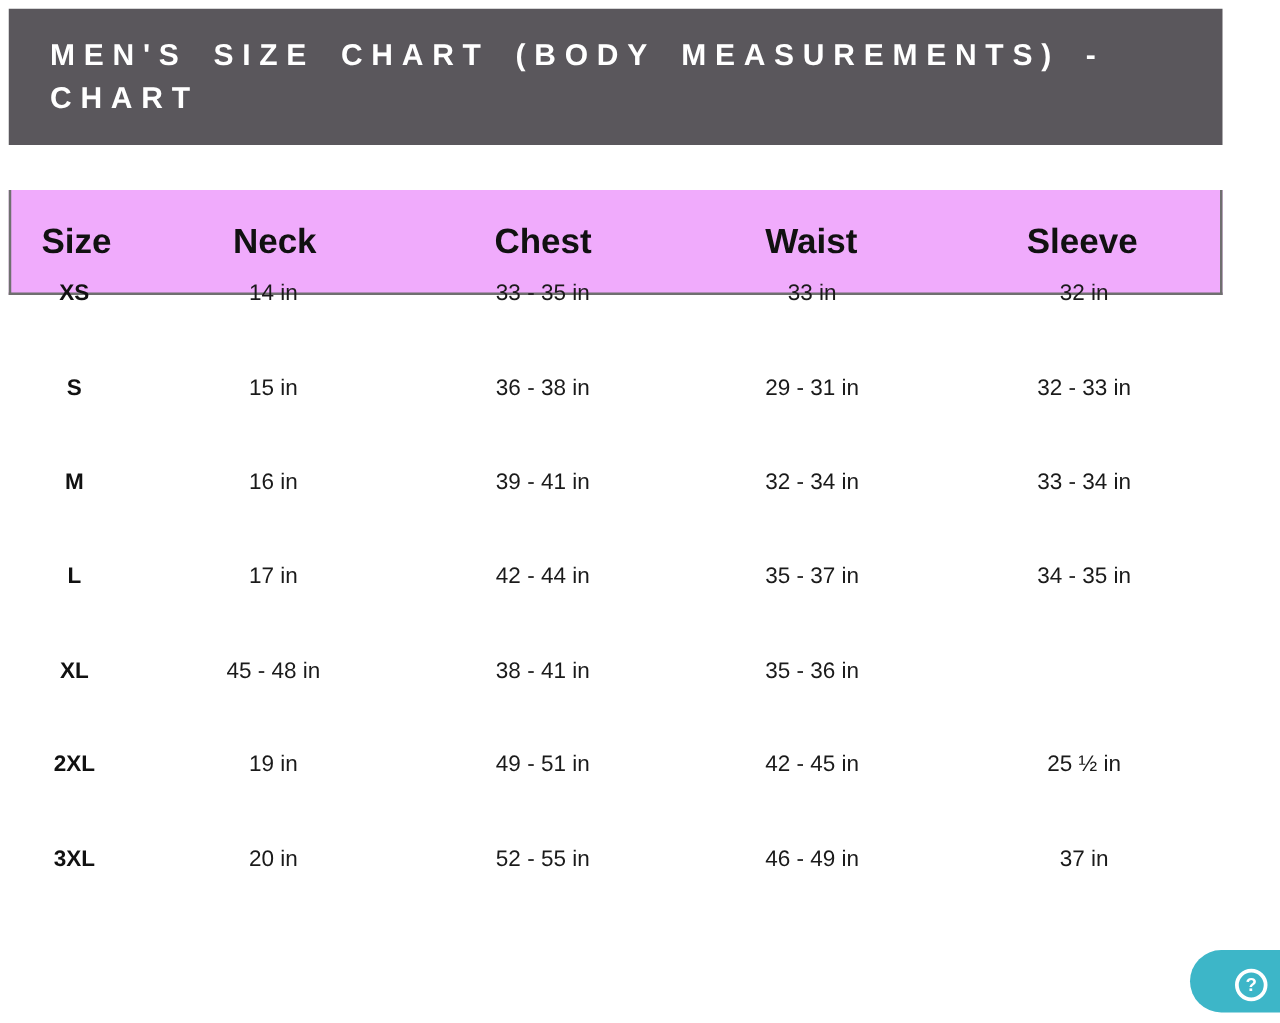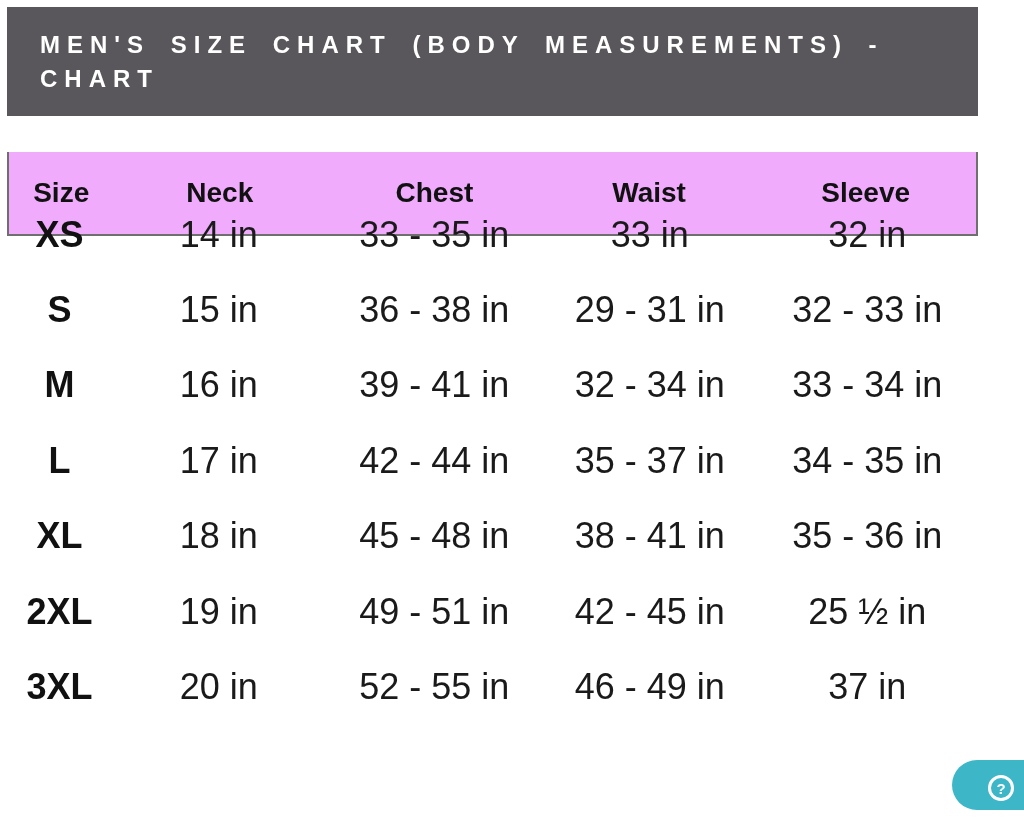--- a/index.html
+++ b/index.html
@@ -57,21 +57,21 @@
     width: 971px;
   }
   .row {
     height: 75.4px;
     display: grid;
     grid-template-columns: 10.8% 22% 22.4% 22% 22.8%;
     align-items: center;
   }
   .row .cell {
     text-align: center;
-    font-size: 36px;
+    font-size: 18px;
     color: #1a1a1a;
   }
   .row .cell.size {
     font-weight: bold;
     color: #111111;
   }
 
   
   .help-button {
     position: absolute;
@@ -143,21 +143,20 @@
     <div class="row">
       <div class="cell size">L</div>
       <div class="cell">17 in</div>
       <div class="cell">42 - 44 in</div>
       <div class="cell">35 - 37 in</div>
       <div class="cell">34 - 35 in</div>
     </div>
 
     <div class="row">
       <div class="cell size">XL</div>
-      <div class="cell">18 in</div>
       <div class="cell">45 - 48 in</div>
       <div class="cell">38 - 41 in</div>
       <div class="cell">35 - 36 in</div>
     </div>
 
     <div class="row">
       <div class="cell size">2XL</div>
       <div class="cell">19 in</div>
       <div class="cell">49 - 51 in</div>
       <div class="cell">42 - 45 in</div>

